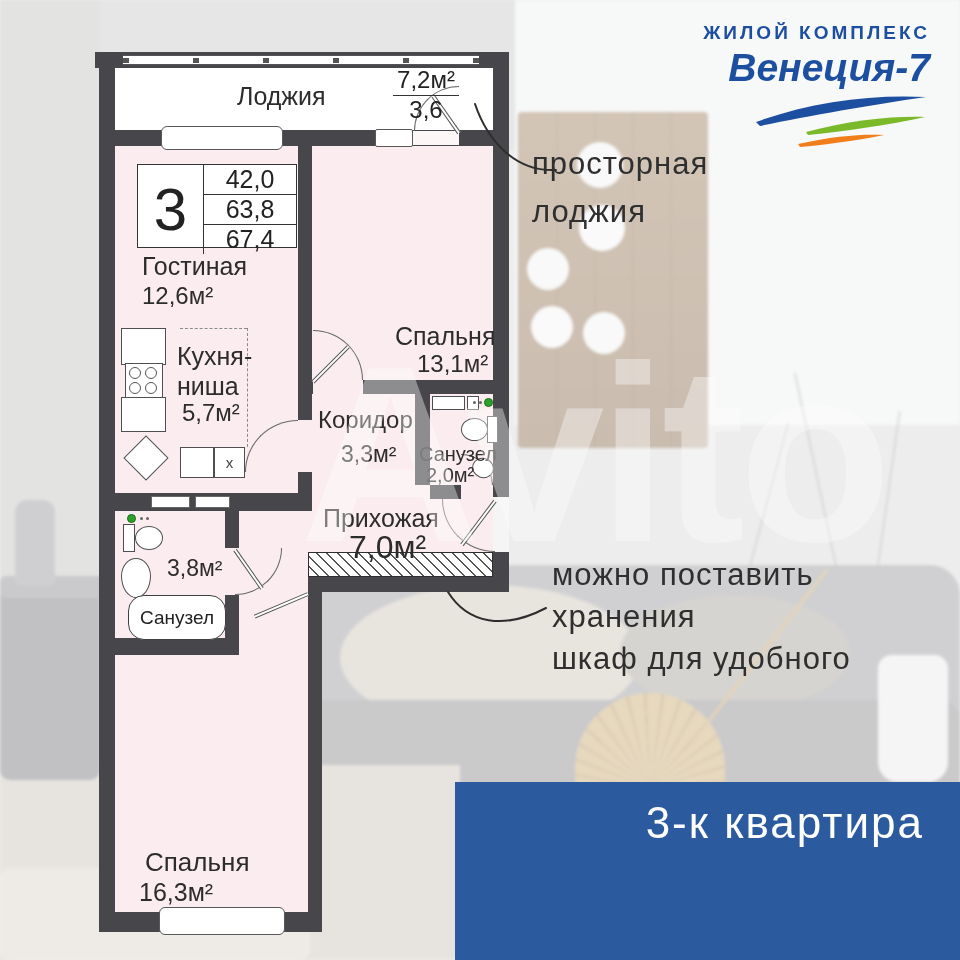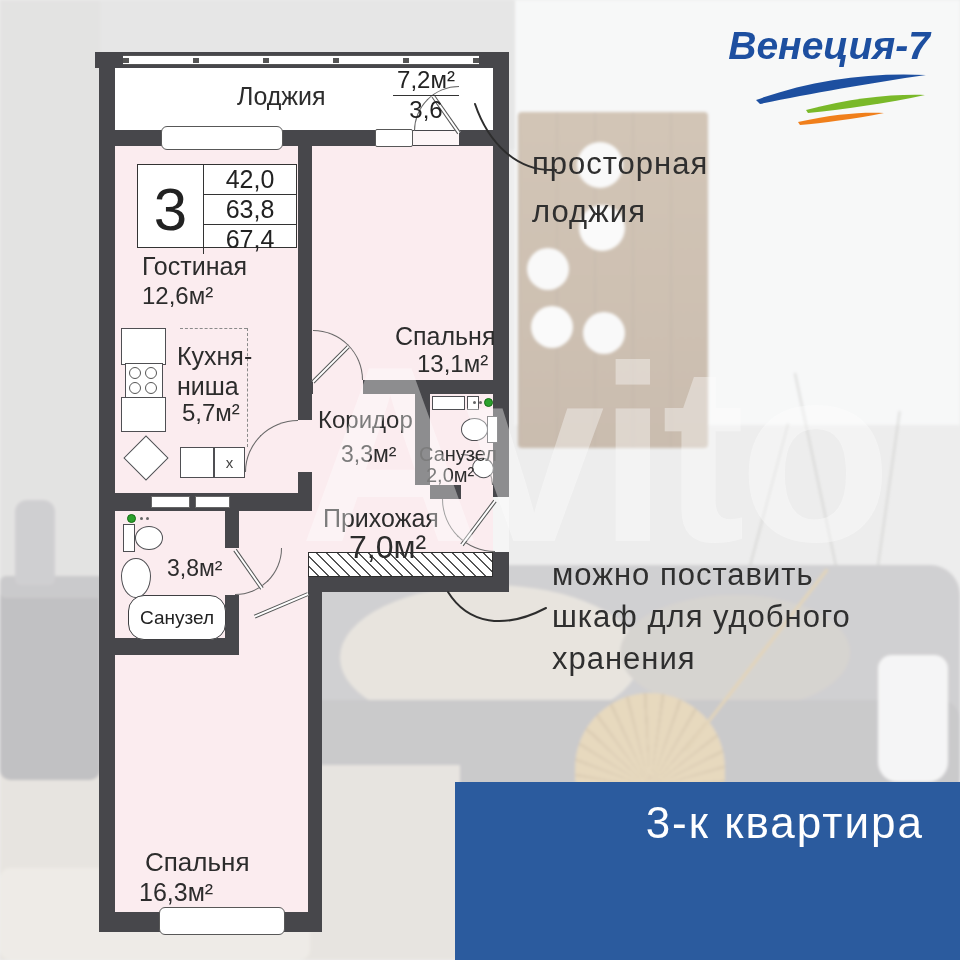--- a/index.html
+++ b/index.html
@@ -218,25 +218,26 @@
     <path d="M 556 170 C 516 172 488 142 475 104" fill="none" stroke="#2d2d2d" stroke-width="2" stroke-linecap="round"></path>
     <path d="M 546 608 C 504 630 468 624 448 592" fill="none" stroke="#2d2d2d" stroke-width="2" stroke-linecap="round"></path>
   </svg>
 
   <div class="note note1">
     <div>просторная</div>
     <div>лоджия</div>
   </div>
   <div class="note note2">
     <div>можно поставить</div>
+    <div>хранения</div>
     <div>шкаф для удобного</div>
-    <div>хранения</div>
   </div>
 
   <div class="logo">
+    <div class="logo-sub">ЖИЛОЙ КОМПЛЕКС</div>
     <div class="logo-title">Венеция-7</div>
     <svg width="180" height="56" viewBox="0 0 180 56" style="margin-top:2px">
       <path d="M 6 30 C 60 10 122 2 176 5 C 120 13 58 24 10 34 Z" style="fill:var(--logo-blue)"></path>
       <path d="M 56 40 C 102 28 142 24 175 25 C 138 33 96 39 58 43 Z" style="fill:var(--swoosh-green)"></path>
       <path d="M 48 52 C 84 44 112 42 134 43 C 104 49 72 53 50 55 Z" style="fill:var(--swoosh-orange)"></path>
     </svg>
   </div>
 
   <div class="banner">
     <div class="banner-type">3-к квартира</div>

